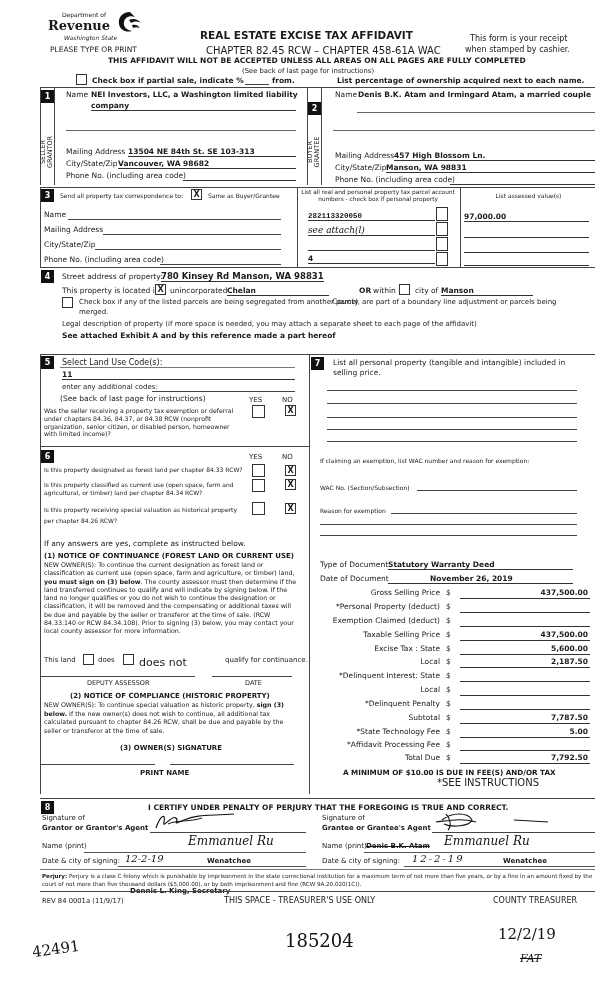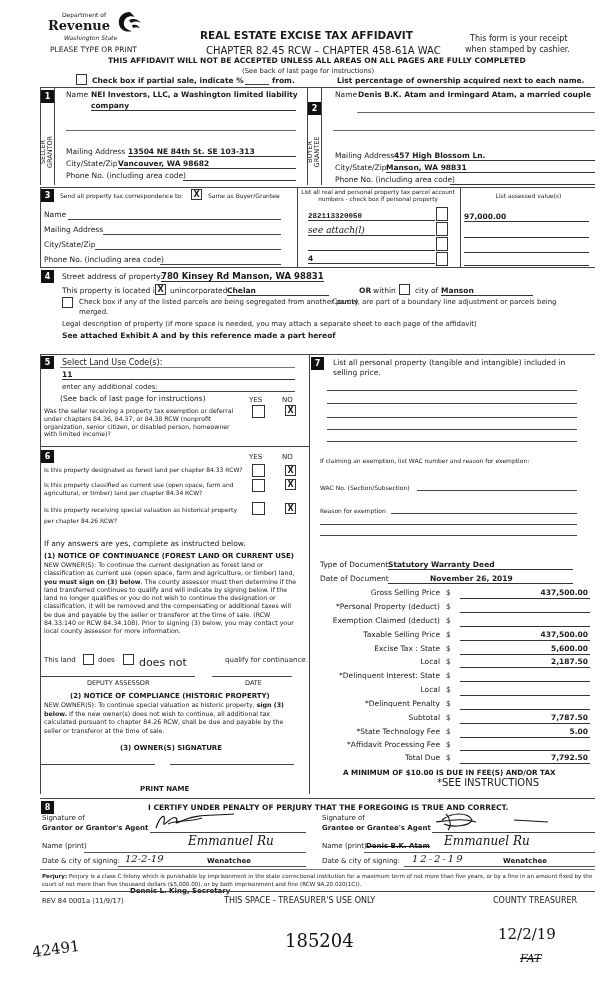--- a/index.html
+++ b/index.html
@@ -237,21 +237,21 @@
   <span class="abs" style="left:87px;top:679px;font-size:6.5px;">DEPUTY ASSESSOR</span>
   <span class="abs" style="left:245px;top:679px;font-size:6.5px;">DATE</span>
 
   <div class="abs b" style="left:70px;top:692px;font-size:7px;">(2) NOTICE OF COMPLIANCE (HISTORIC PROPERTY)</div>
   <div class="abs" style="left:44px;top:701px;width:256px;font-size:6.3px;line-height:8.5px;">
     <span>NEW OWNER(S): To continue special valuation as historic property,</span> <b>sign (3) below.</b><span> If the new owner(s) does not wish to continue, all additional tax calculated pursuant to chapter 84.26 RCW, shall be due and payable by the seller or transferor at the time of sale.</span>
   </div>
   <div class="abs b" style="left:120px;top:744px;font-size:7px;">(3) OWNER(S) SIGNATURE</div>
   <div class="field-line" style="left:40px;top:755px;width:115px;"></div>
   <div class="field-line" style="left:170px;top:755px;width:124px;"></div>
-  <div class="abs b" style="left:140px;top:769px;font-size:7px;margin-top:16px;">PRINT NAME</div>
+  <div class="abs b" style="left:140px;top:769px;font-size:7px;">PRINT NAME</div>
 </div>
 
 <div>
   <span class="abs" style="left:320px;top:560px;text-align:right;">Type of Document</span>
   <span class="abs b ul" style="left:388px;top:560px;width:185px;">Statutory Warranty Deed</span>
   <span class="abs" style="left:320px;top:574px;">Date of Document</span>
   <span class="abs b ul" style="left:388px;top:574px;width:185px;padding-left:42px;">November 26, 2019</span>
 </div>
 
 <div>

